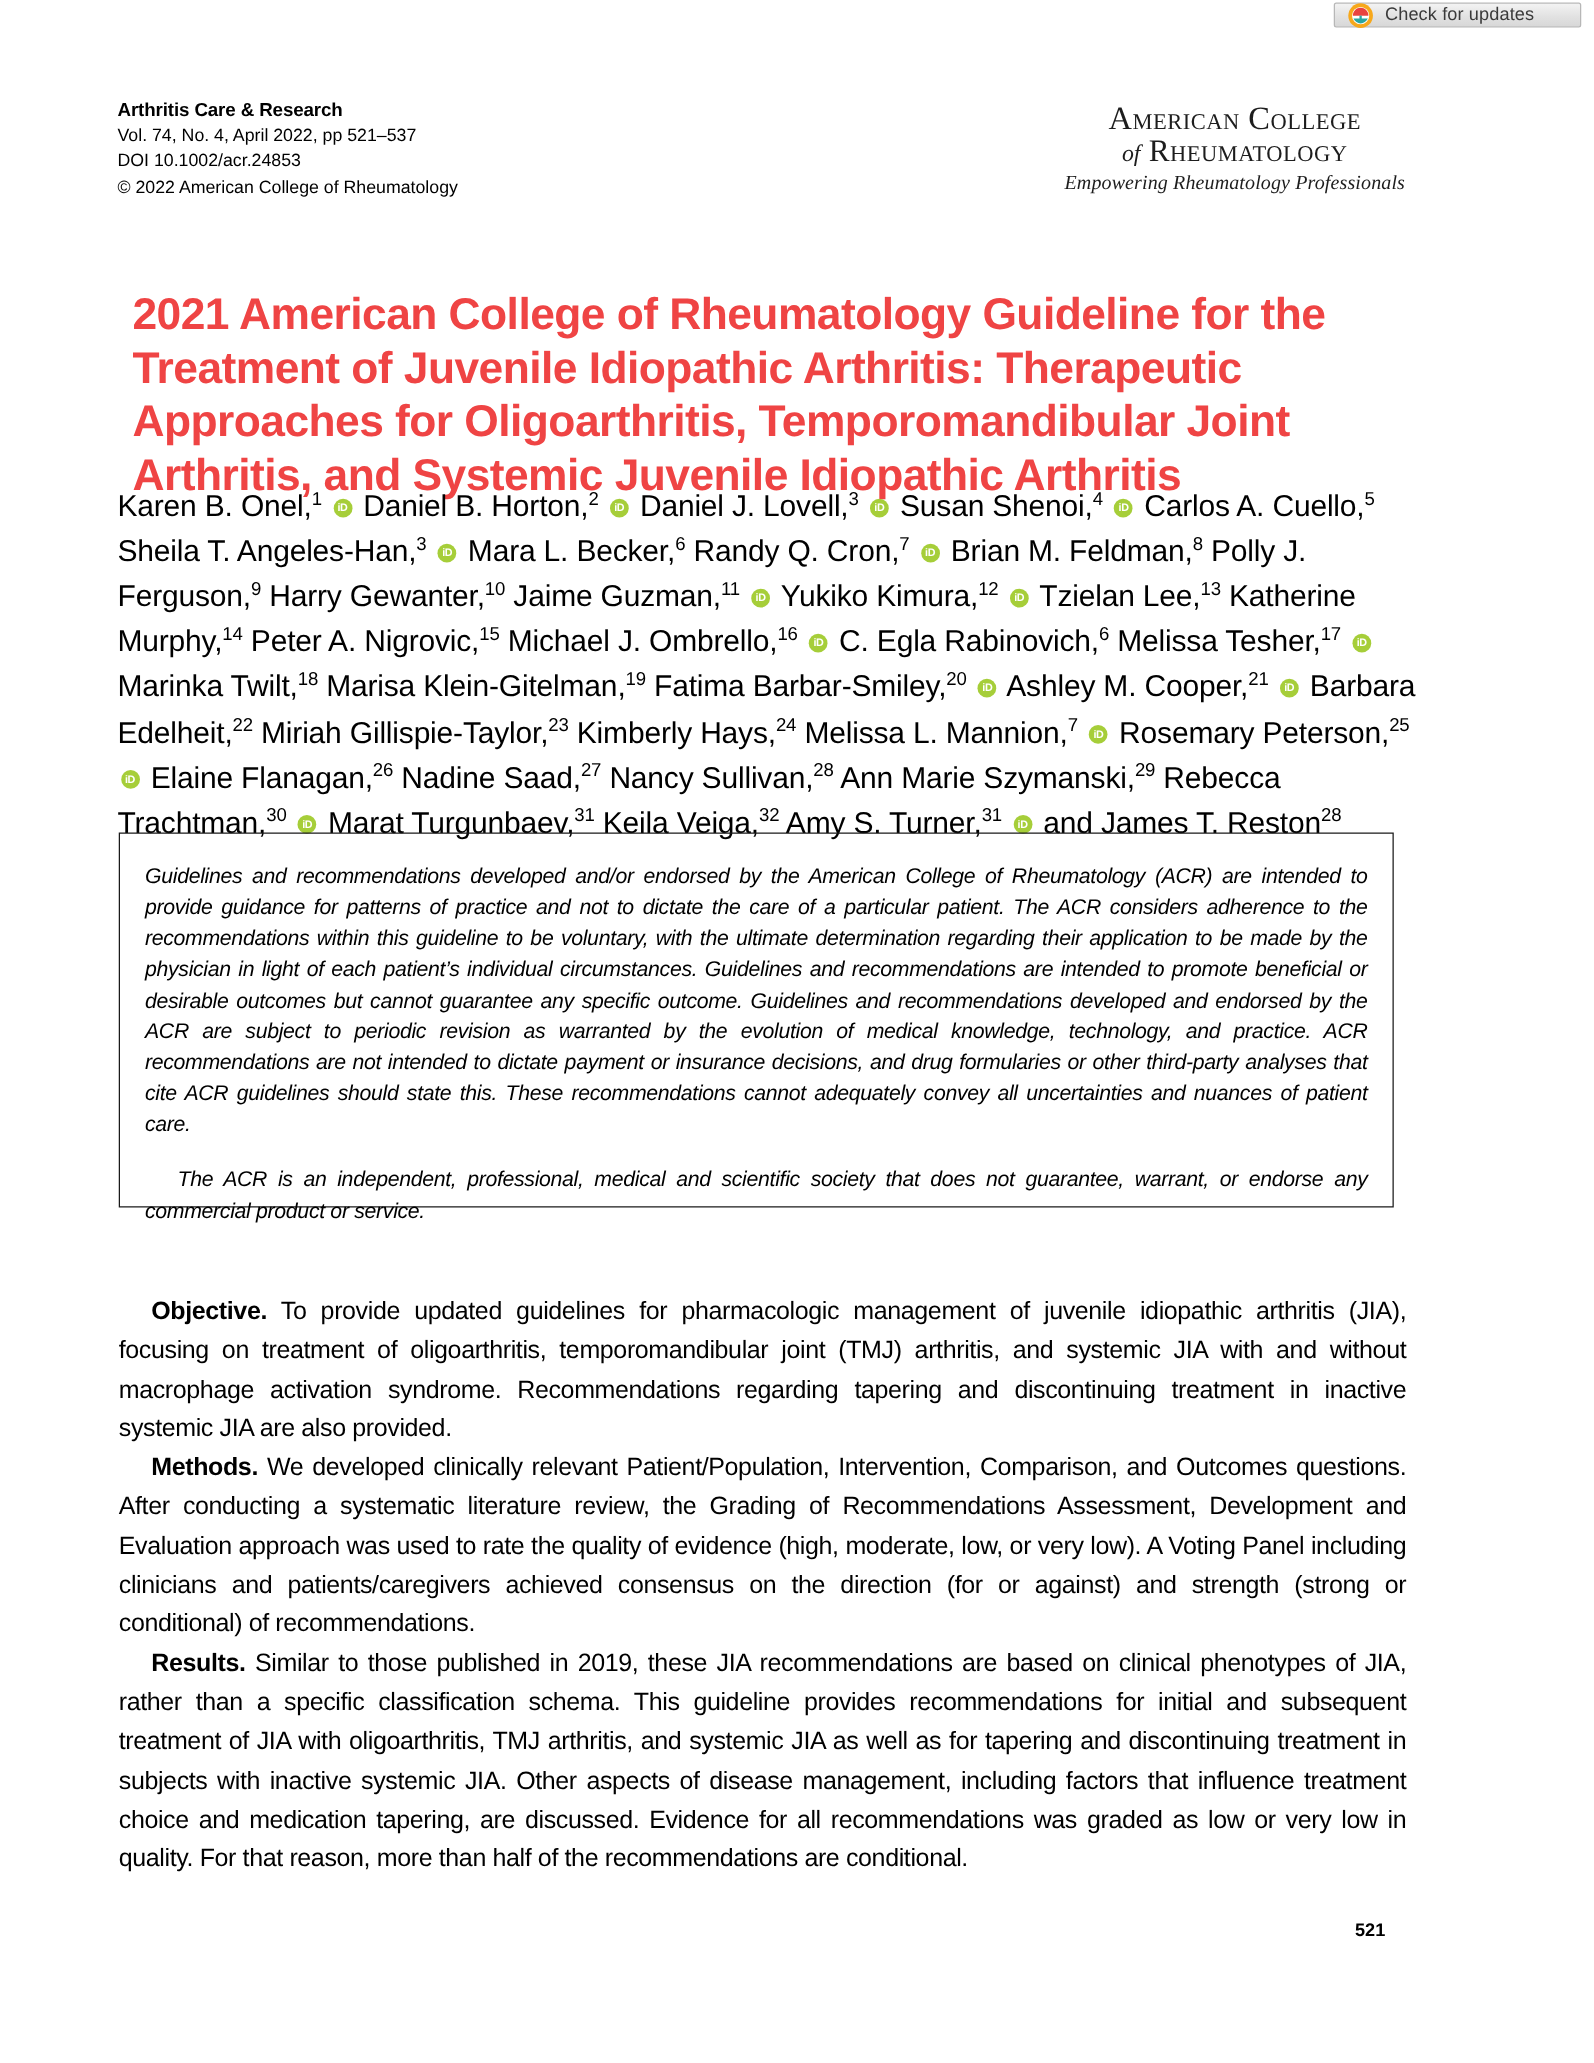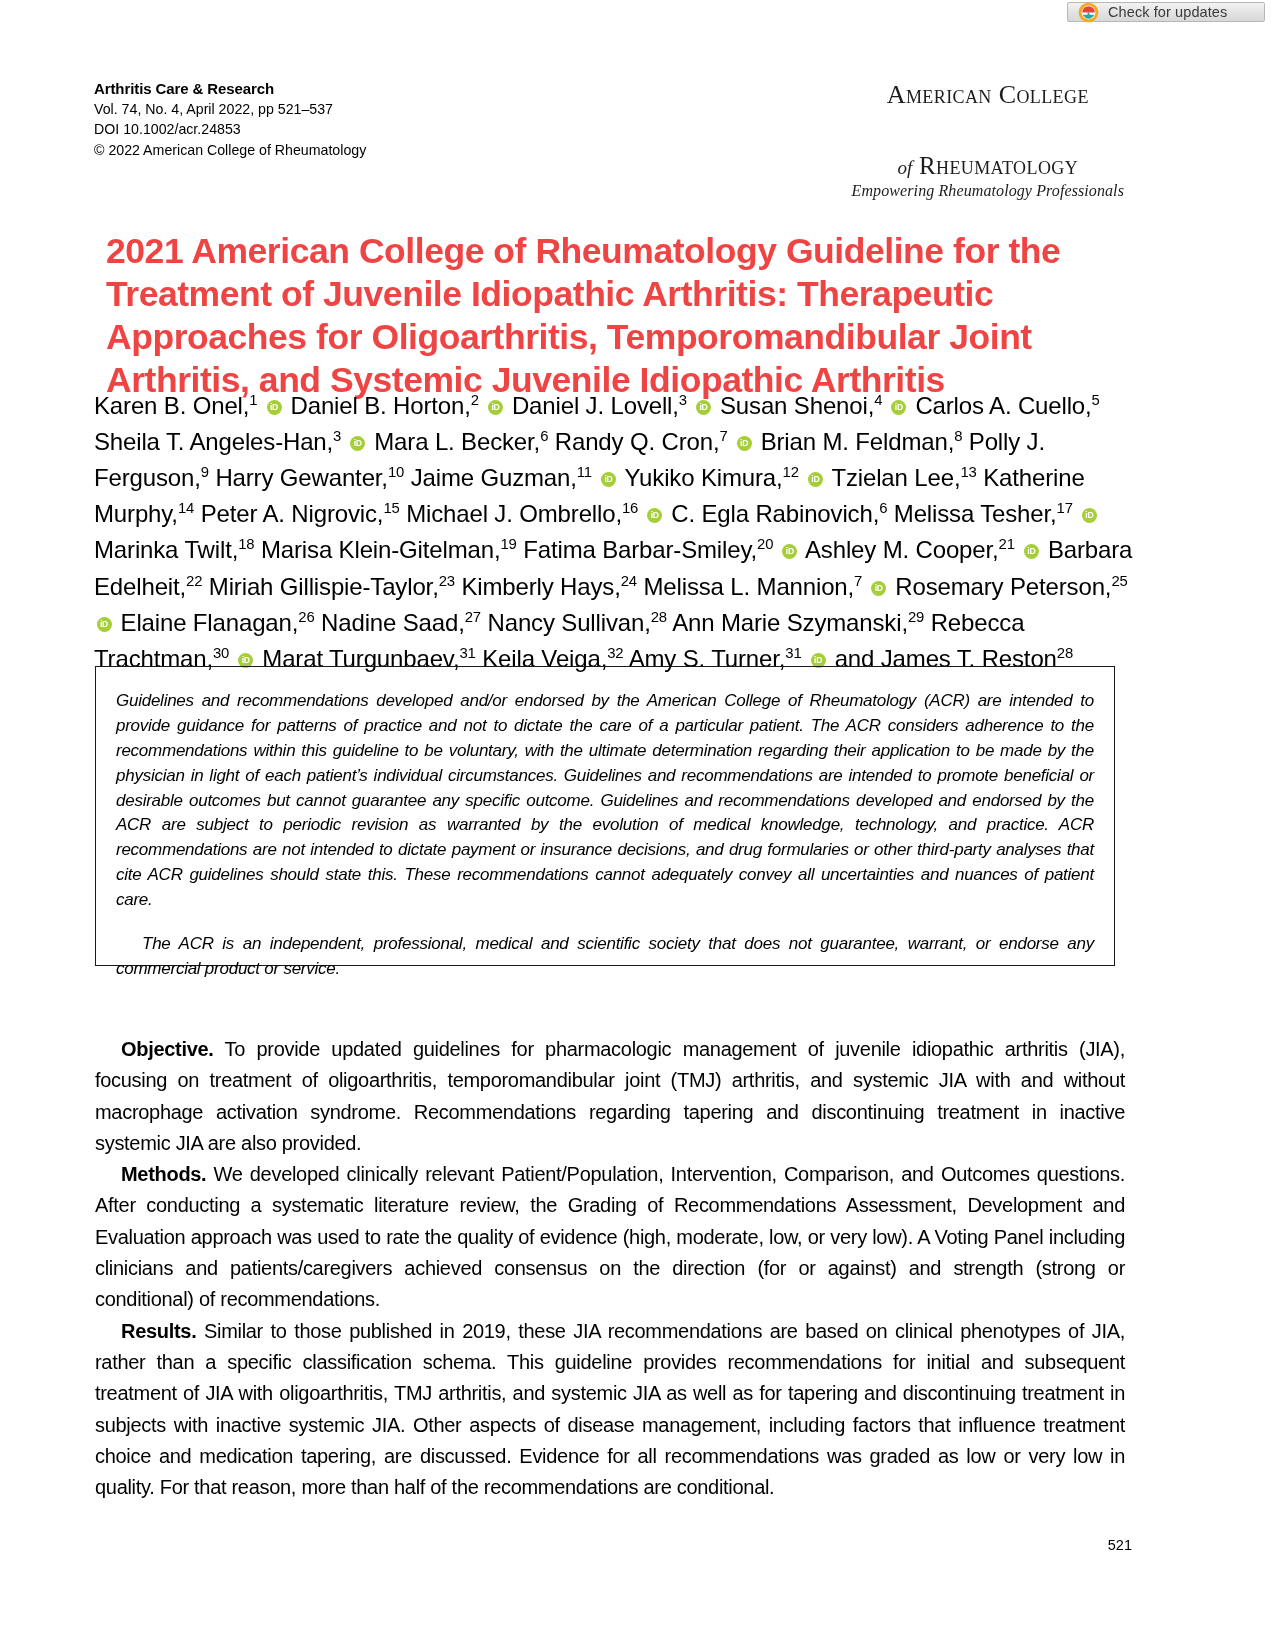--- a/index.html
+++ b/index.html
@@ -61,21 +61,20 @@
     font-size: 26px;
     font-variant: small-caps;
     letter-spacing: .4px;
     line-height: 1.03;
   }
   .acr-logo .ln2 {
     font-size: 25px;
     font-variant: small-caps;
     letter-spacing: .4px;
     line-height: 1.05;
-    margin-top: 44px;
   }
   .acr-logo .ln2 .of {
     font-style: italic;
     font-variant: normal;
     font-size: 19px;
     letter-spacing: 0;
   }
   .acr-logo .tagline {
     font-size: 16px;
     font-style: italic;
@@ -165,25 +164,24 @@
     letter-spacing: -0.3px;
     font-stretch: condensed;
   }
   .abstract p { margin: 0; text-indent: 26px; }
   .abstract b { font-weight: bold; }
 
   
   .page-number {
     position: absolute;
     top: 1537px;
-    left: 1038px;
+    left: 1084px;
     width: 94px;
-    text-align: right;
     font-size: 14.5px;
-    font-weight: normal;
+    font-weight: bold;
     color: #000;
   }
 </style>
 </head>
 <body>
 
 <div class="updates-badge">
   <svg class="crossmark" viewBox="0 0 32 32">
     <circle cx="16" cy="16" r="15" fill="#f7a81b"></circle>
     <circle cx="16" cy="16" r="10.5" fill="#ffffff"></circle>

